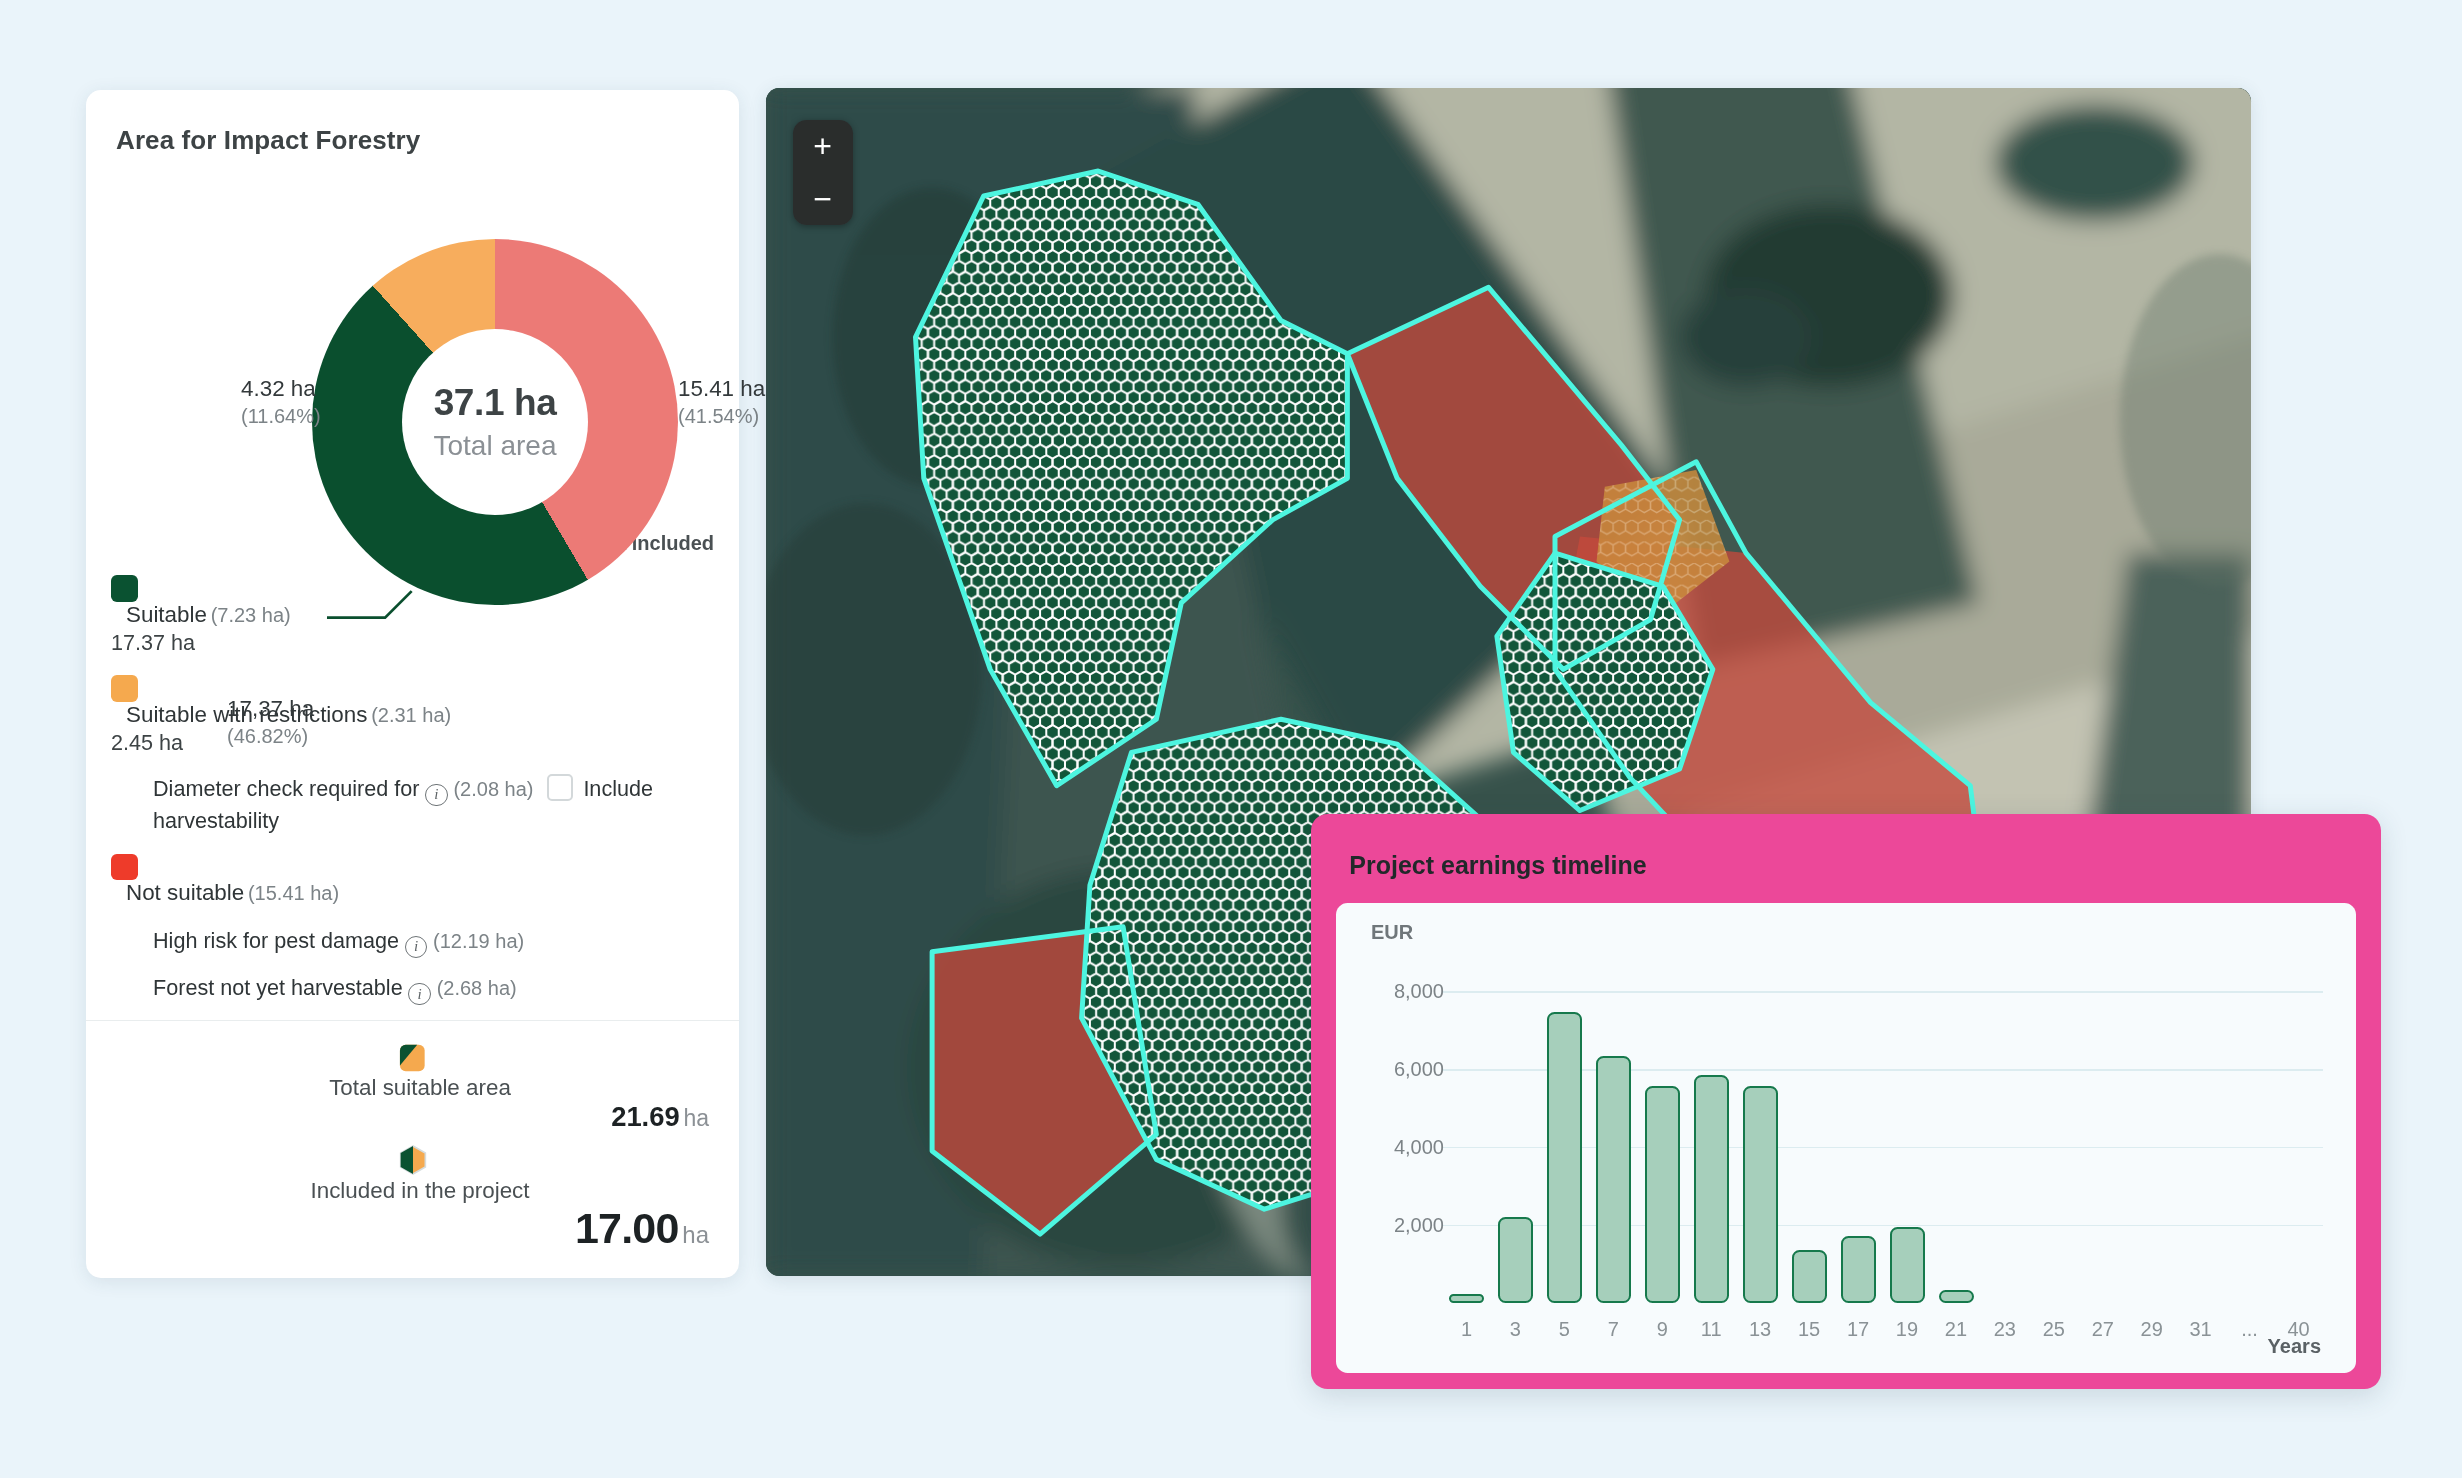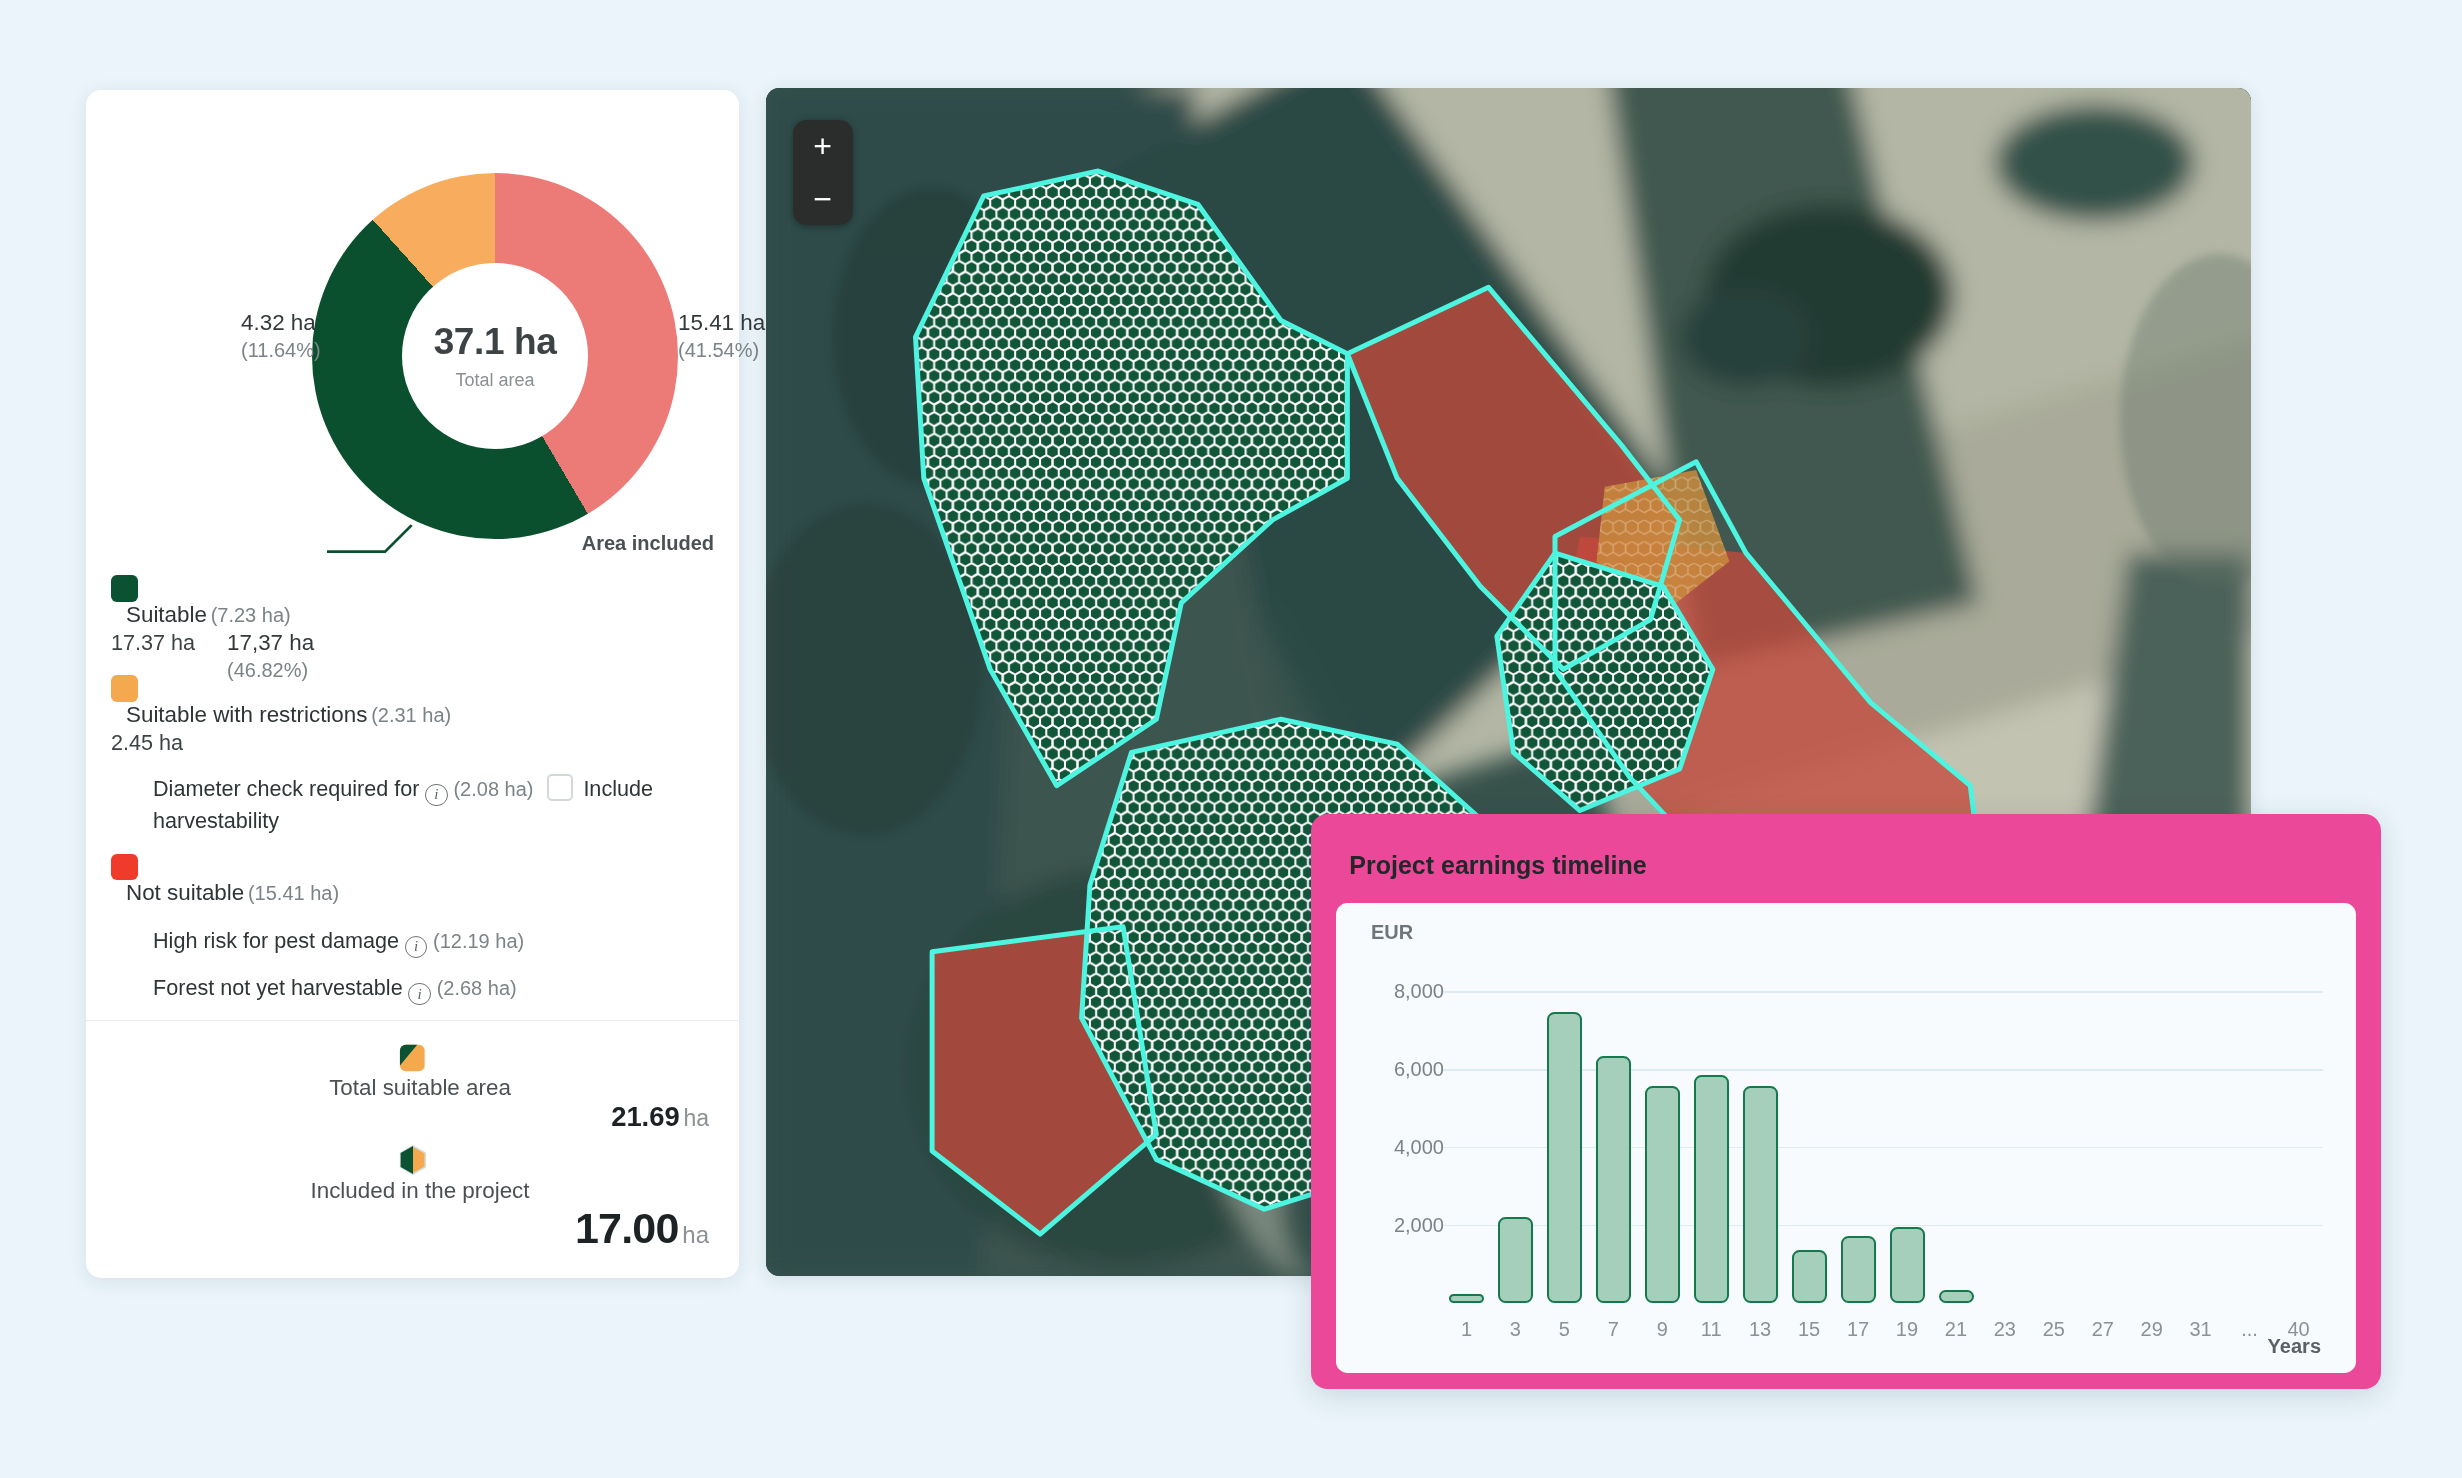--- a/index.html
+++ b/index.html
@@ -34,21 +34,21 @@
     width: 366px; height: 366px; border-radius: 50%;
   }
   .donut-hole {
     position: absolute; left: 316px; top: 173px;
     width: 186px; height: 186px; border-radius: 50%;
     background: #fff;
     display: flex; flex-direction: column;
     align-items: center; justify-content: center;
   }
   .donut-hole .total-val { font-size: 37px; font-weight: bold; color: #3d4345; letter-spacing: -0.4px; }
-  .donut-hole .total-lbl { font-size: 18px; color: #8b9095; margin-top: 6.6px; }
+  .donut-hole .total-lbl { font-size: 28px; color: #8b9095; margin-top: 6.6px; }
 
   .lbl { position: absolute; }
   .lbl .v { font-size: 22.4px; color: #33393b; white-space: nowrap; }
   .lbl .p { font-size: 20px; color: #7c8387; margin-top: 2.5px; white-space: nowrap; }
   #lbl-orange { left: 155px; top: 220px; text-align: left; }
   #lbl-red    { left: 592px; top: 220px; text-align: left; }
   #lbl-green  { left: 141px; top: 540px; text-align: left; }
 
   .leader { position: absolute; fill: none; stroke-width: 3.3px; }
 
@@ -133,20 +133,21 @@
     background: #a6cfbb; border: 2.5px solid #16794c;
     border-radius: 7.5px;
   }
   .xtick { position: absolute; bottom: -38px; font-size: 20px; color: #8a9296; transform: translateX(-50%); }
 </style>
 </head>
 <body>
 
 <div id="area-card">
 
+  <div class="card-title">Area for Impact Forestry</div>
 
   <div class="donut-wrap">
     <svg class="leader" style="left:0;top:0;width:653px;height:465px;" viewBox="0 0 786 560">
       <path d="M 300 282 L 368 282 L 392 258" stroke="#f7ad5d"></path>
     </svg>
     <svg class="leader" style="left:0;top:0;width:653px;height:465px;" viewBox="0 0 786 560">
       <path d="M 700 282 L 626 282 L 598 248" stroke="#ec7a76"></path>
     </svg>
     <svg class="leader" style="left:0;top:0;width:653px;height:465px;" viewBox="0 0 786 560">
       <path d="M 290 556 L 360 556 L 392 524" stroke="#0a4f2e"></path>

